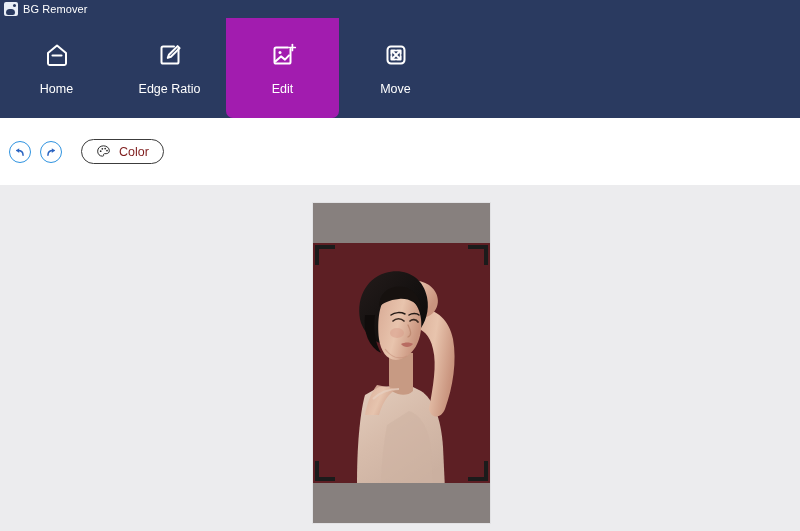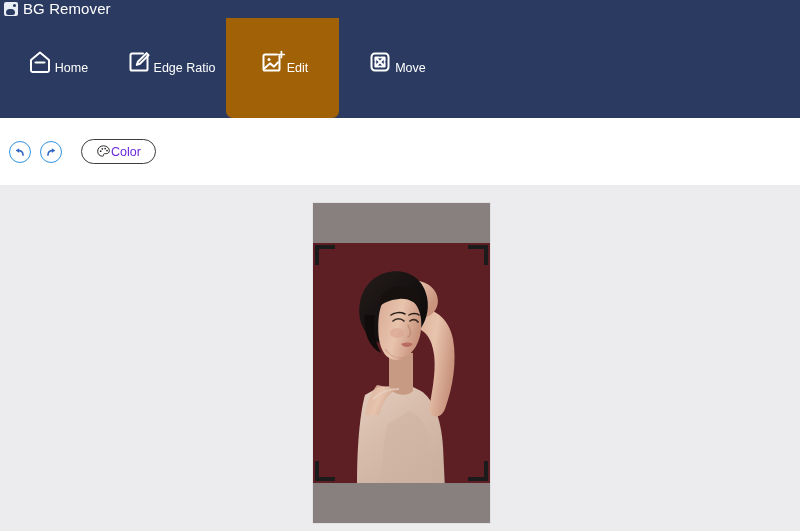--- a/index.html
+++ b/index.html
@@ -54,21 +54,21 @@
   .titlebar-icon::after {
     content: "";
     position: absolute;
     right: 2px; top: 2px;
     width: 3px; height: 3px;
     border-radius: 50%;
     background: #2a3a60;
   }
   .titlebar-title {
     color: #ffffff;
-    font-size: 15px;
+    font-size: 11px;
     line-height: 14px;
     letter-spacing: 0.1px;
   }
 
   
   .navbar {
     position: absolute;
     left: 0; top: 18px;
     width: 800px;
     height: 100px;
@@ -78,29 +78,29 @@
     position: absolute;
     left: 0; top: 0;
     height: 100px;
     display: flex;
     align-items: stretch;
   }
   .nav-tab {
     width: 113px;
     height: 100px;
     display: flex;
-    flex-direction: row;
+    flex-direction: column;
     align-items: center;
     justify-content: center;
     cursor: pointer;
     box-sizing: border-box;
     border-radius: 0 0 7px 7px;
   }
   .nav-tab.active {
-    background: #a16207;
+    background: #a21caf;
     border-radius: 0 0 7px 7px;
   }
   .nav-icon {
     width: 30px;
     height: 30px;
     margin-bottom: 12px;
     display: block;
   }
   .nav-label {
     color: #ffffff;
@@ -143,22 +143,22 @@
     border-radius: 13px;
     background: #ffffff;
     display: flex;
     align-items: center;
     padding: 0 14px;
     cursor: pointer;
     box-sizing: border-box;
   }
   .pill .pill-label {
     font-size: 12.5px;
-    color: #6d28d9;
-    margin-left: 0;
+    color: #7f1d1d;
+    margin-left: 8px;
   }
   .color-btn { margin-left: 19px; }
   .image-btn { margin-left: 22px; }
 
   
   .highlight-box {
     position: absolute;
     left: 248px;
     top: 128px;
     width: 238px;

